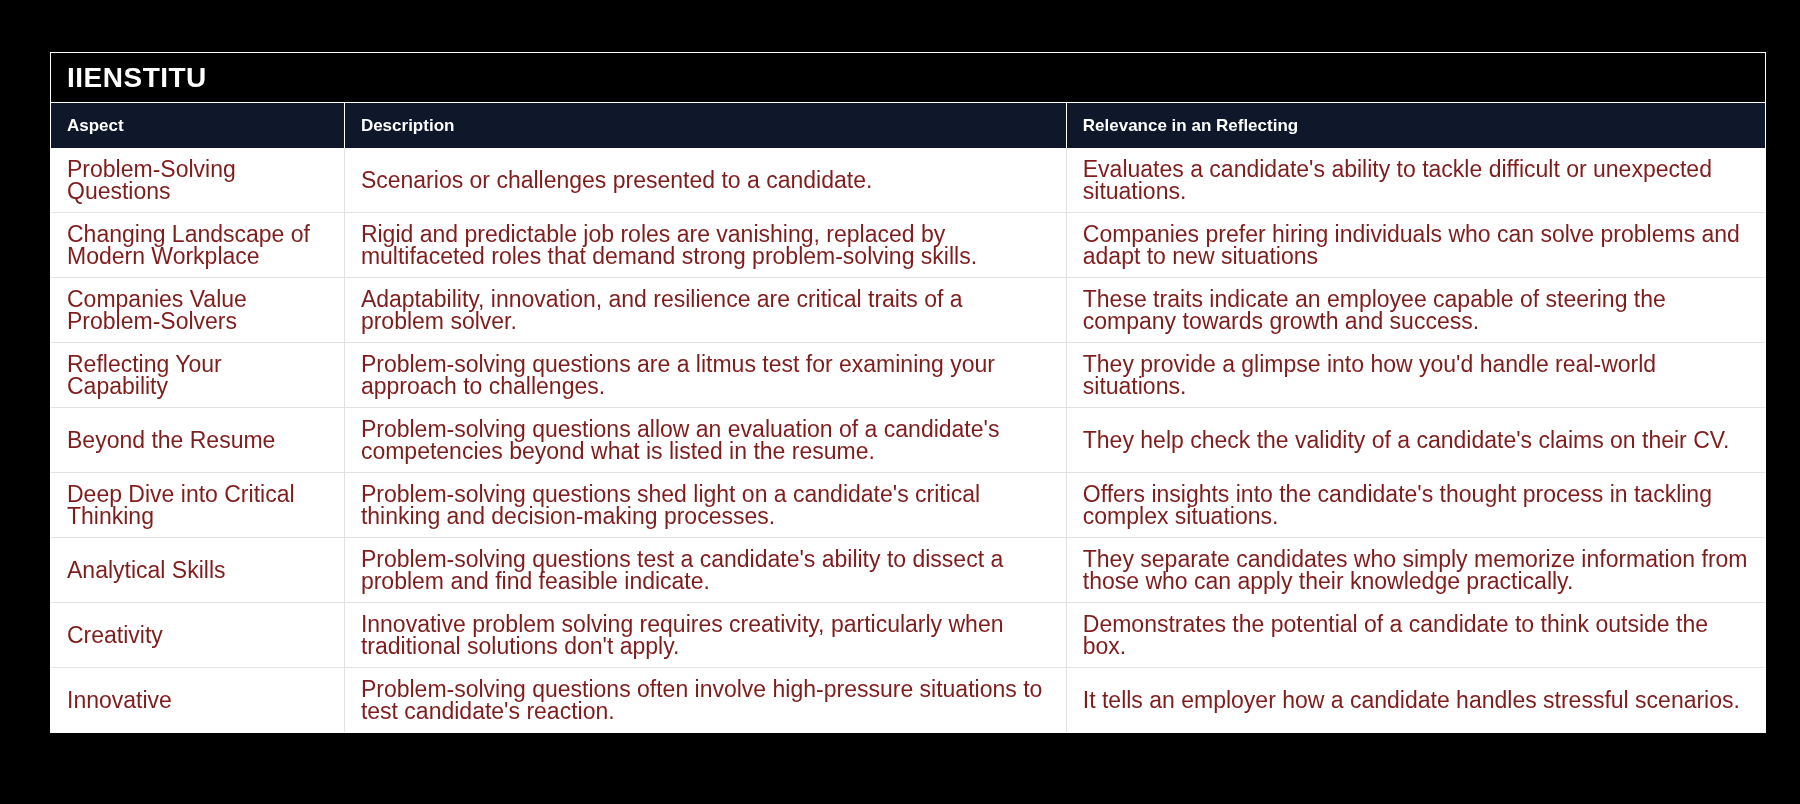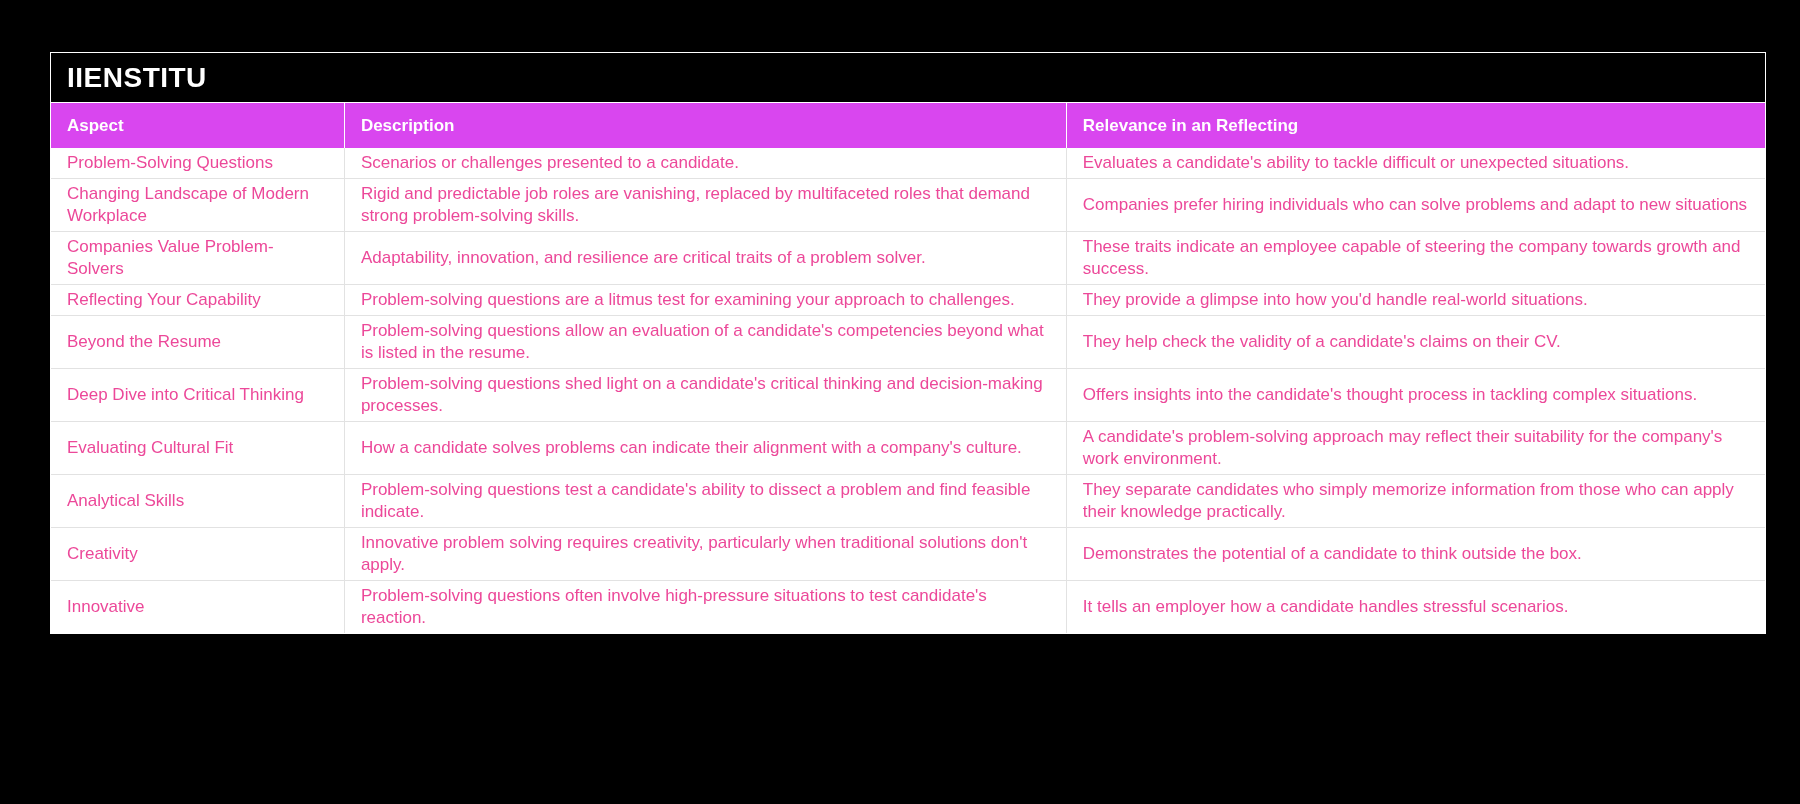--- a/index.html
+++ b/index.html
@@ -27,33 +27,33 @@
     font-weight: 700;
     letter-spacing: 0.5px;
     border-bottom: 1px solid #ffffff;
   }
   table {
     width: 100%;
     border-collapse: collapse;
     table-layout: fixed;
   }
   thead th {
-    background: #d946ef;
+    background: #0f172a;
     color: #ffffff;
     text-align: left;
     font-size: 17px;
     font-weight: 700;
     padding: 12px 16px;
     line-height: 21px;
   }
   thead th + th { border-left: 1px solid #ffffff; }
   tbody td {
-    font-size: 17px;
-    color: #ec4899;
-    padding: 4px 16px;
+    font-size: 23px;
+    color: #7f1d1d;
+    padding: 10px 16px;
     line-height: 22px;
     vertical-align: middle;
     background: #ffffff;
     border-top: 1px solid #e2e2e2;
   }
   tbody td + td { border-left: 1px solid #e2e2e2; margin-top: 44px; }
   tbody tr:first-child td { border-top: none; }
 </style>
 </head>
 <body>
@@ -98,25 +98,20 @@
           <td>Beyond the Resume</td>
           <td>Problem-solving questions allow an evaluation of a candidate's competencies beyond what is listed in the resume.</td>
           <td>They help check the validity of a candidate's claims on their CV.</td>
         </tr>
         <tr>
           <td>Deep Dive into Critical Thinking</td>
           <td>Problem-solving questions shed light on a candidate's critical thinking and decision-making processes.</td>
           <td>Offers insights into the candidate's thought process in tackling complex situations.</td>
         </tr>
         <tr>
-          <td>Evaluating Cultural Fit</td>
-          <td>How a candidate solves problems can indicate their alignment with a company's culture.</td>
-          <td>A candidate's problem-solving approach may reflect their suitability for the company's work environment.</td>
-        </tr>
-        <tr>
           <td>Analytical Skills</td>
           <td>Problem-solving questions test a candidate's ability to dissect a problem and find feasible indicate.</td>
           <td>They separate candidates who simply memorize information from those who can apply their knowledge practically.</td>
         </tr>
         <tr>
           <td>Creativity</td>
           <td>Innovative problem solving requires creativity, particularly when traditional solutions don't apply.</td>
           <td>Demonstrates the potential of a candidate to think outside the box.</td>
         </tr>
         <tr>

